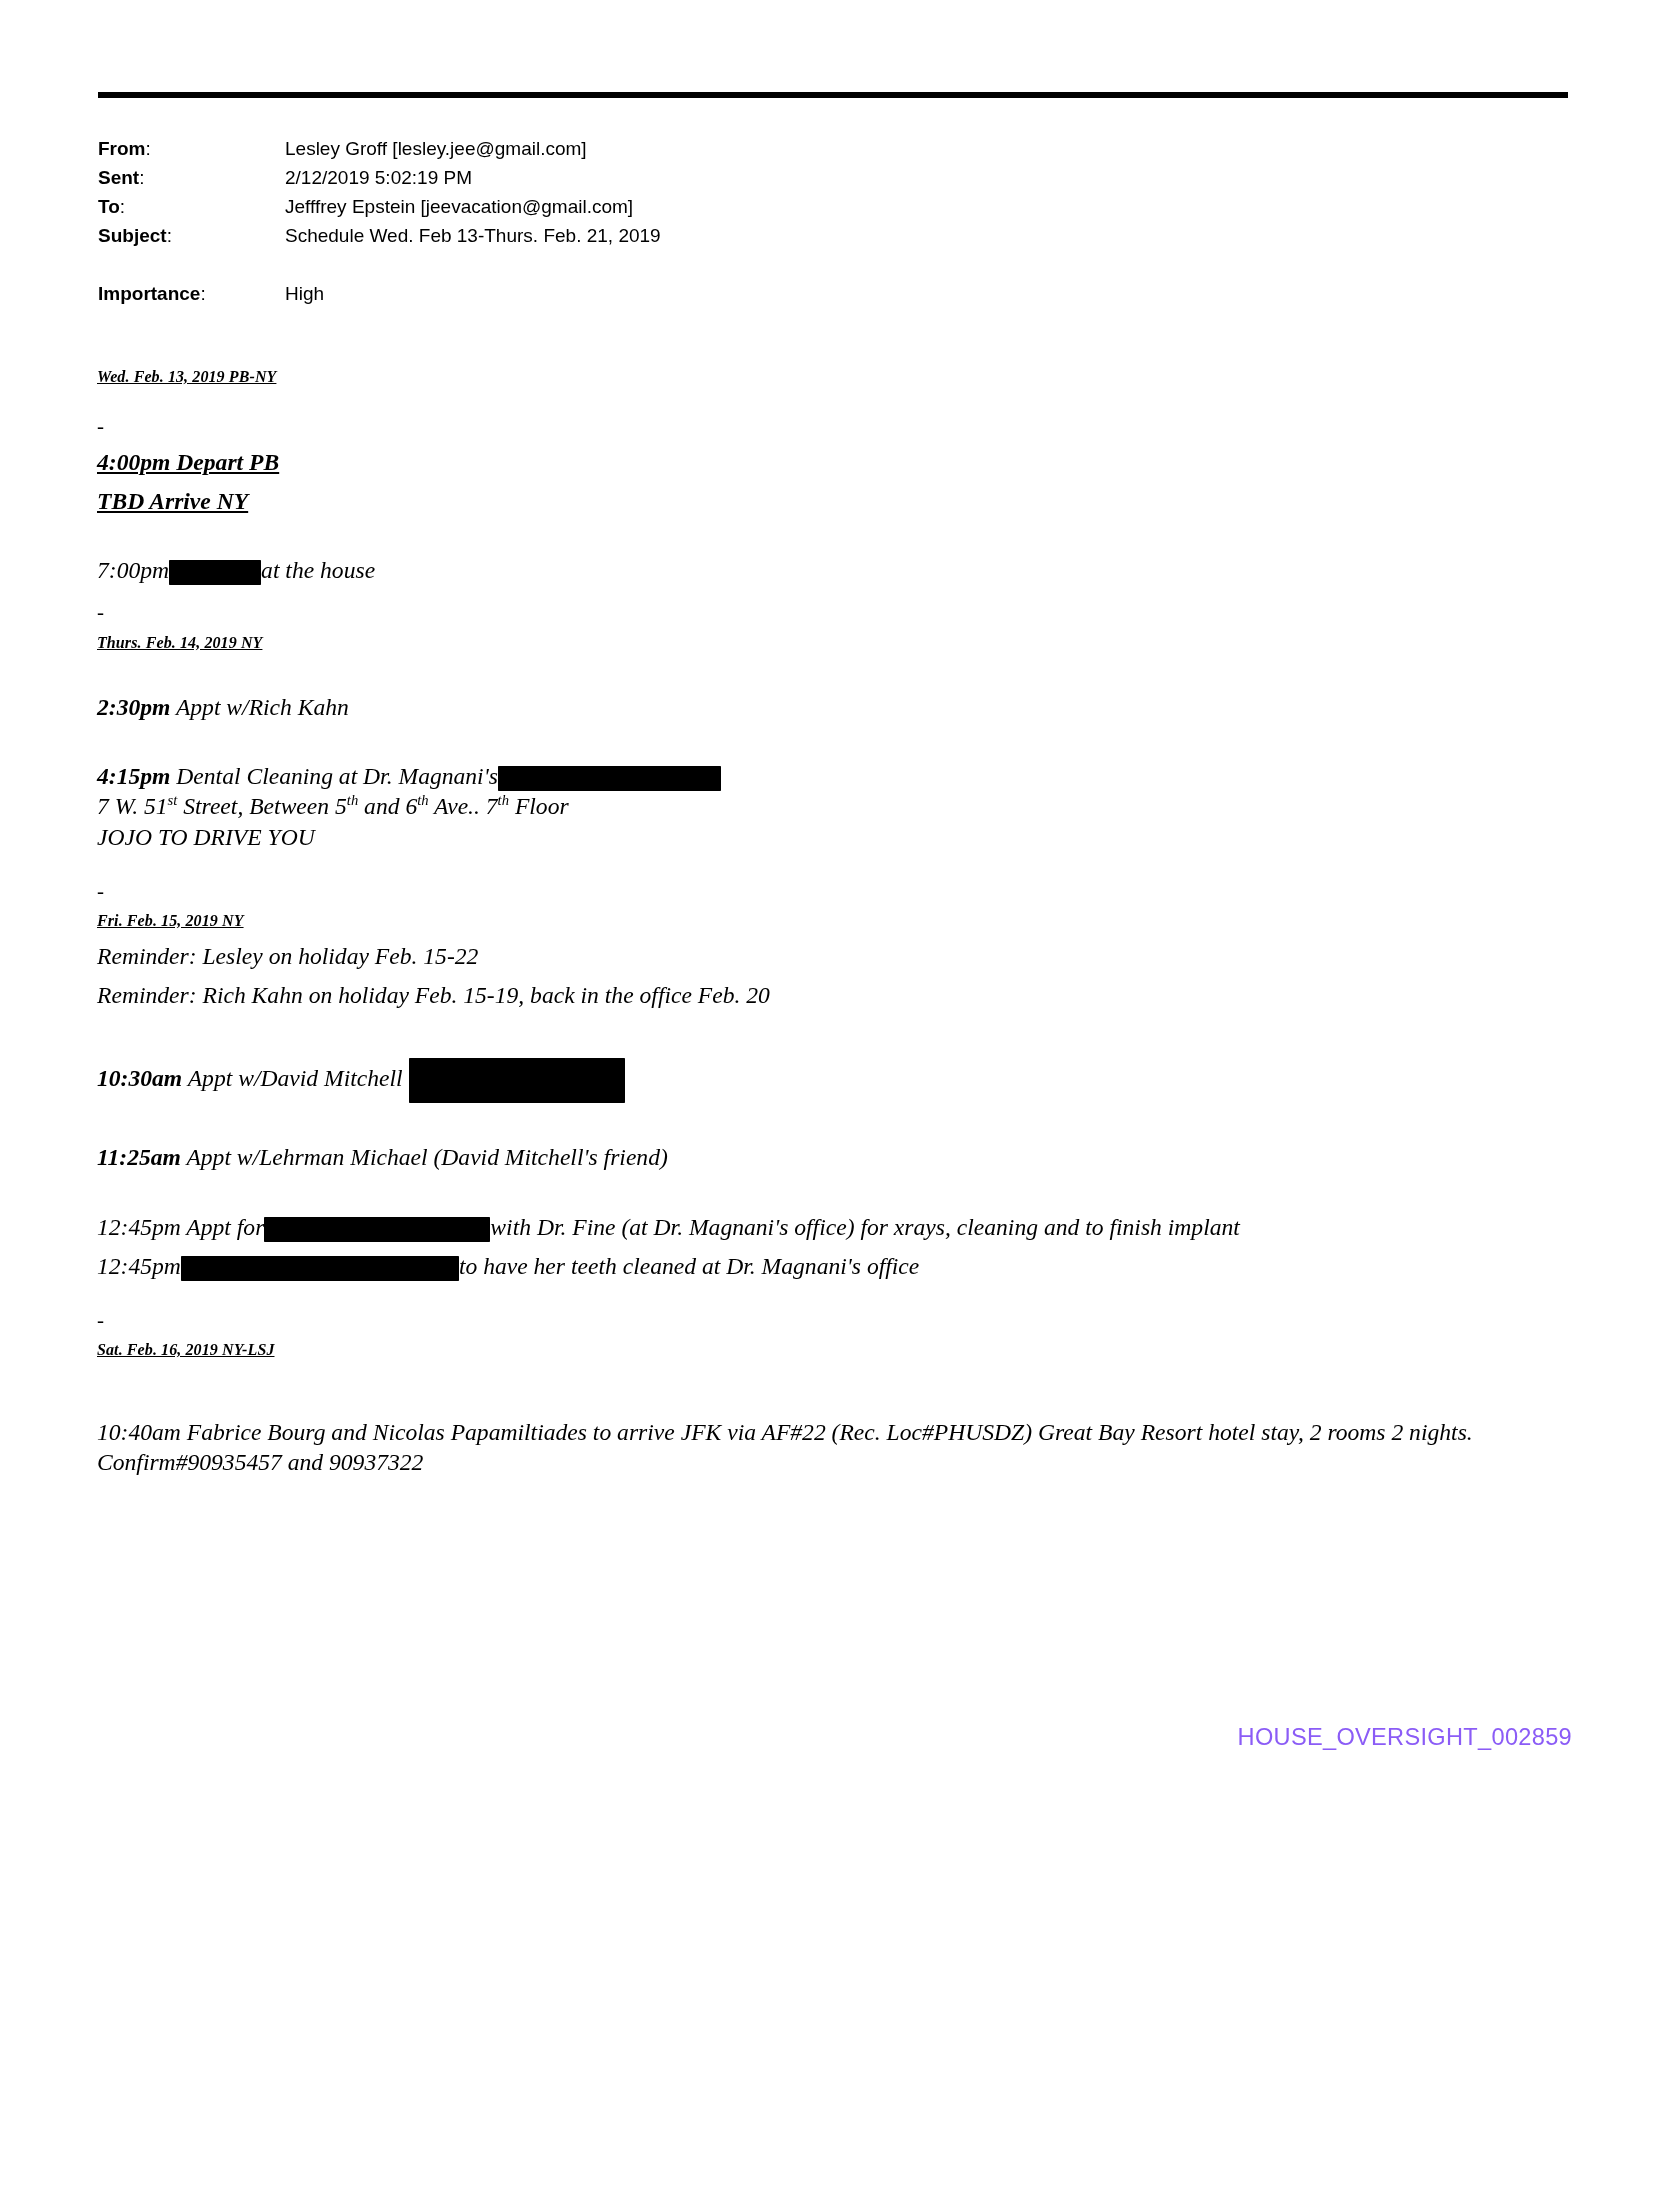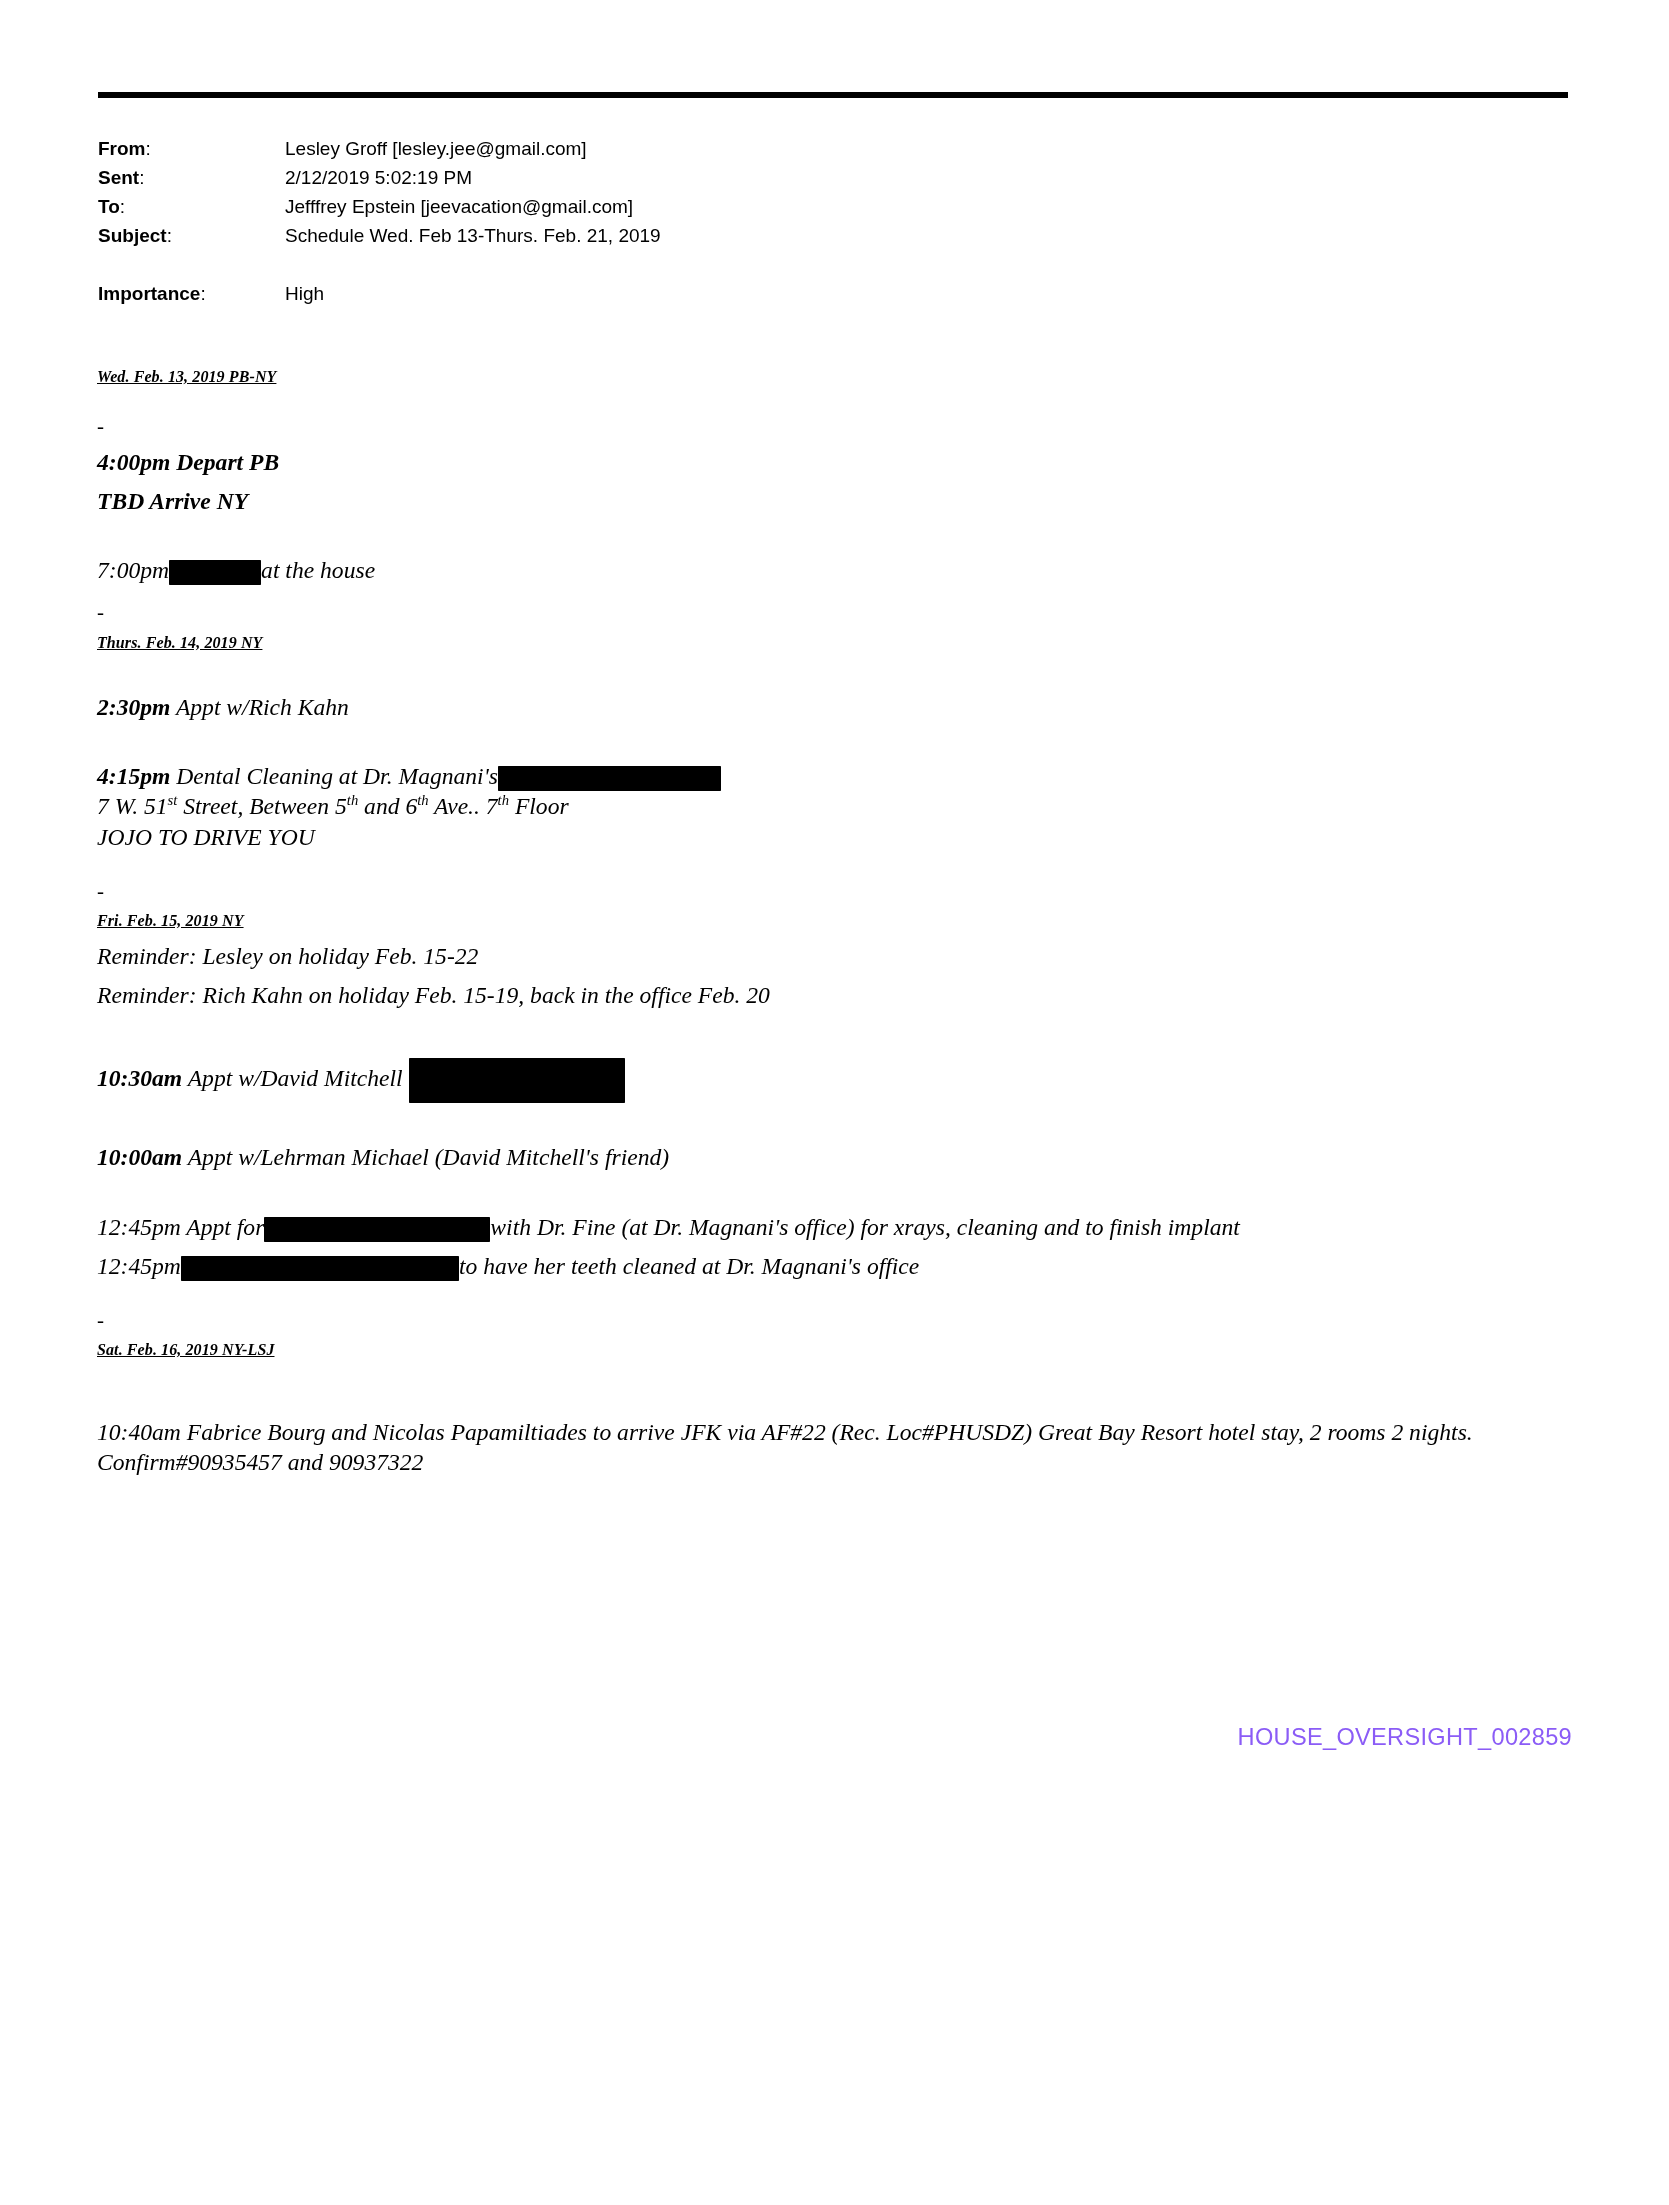--- a/index.html
+++ b/index.html
@@ -67,21 +67,21 @@
     text-decoration: underline;
     font-size: 16px;
     letter-spacing: 0.1px;
   }
   .dash {
     font-size: 21px;
     line-height: 1;
     margin: 0;
   }
   .ital { font-style: italic; }
-  .bold-ital { font-weight: bold; font-style: italic; }
+  .bold-ital { font-weight: bold; font-style: italic; text-decoration: underline; }
   .line {
     font-style: italic;
     white-space: normal;
   }
   .line b { font-weight: bold; font-style: italic; }
   .redact {
     display: inline-block;
     background: #000;
     vertical-align: middle;
     height: 25px;
@@ -195,21 +195,21 @@
 
     <div class="sp-l"></div>
 
     <div class="line">
       <b>10:30am</b> <span>Appt w/David Mitchell</span> <span class="redact" style="width:216px;height:45px;"></span>
     </div>
 
     <div class="sp-l"></div>
 
     <div class="line">
-      <b>10:00am</b> <span>Appt w/Lehrman Michael (David Mitchell's friend)</span>
+      <b>11:25am</b> <span>Appt w/Lehrman Michael (David Mitchell's friend)</span>
     </div>
 
     <div class="sp-l"></div>
 
     <div class="line">
       <span>12:45pm Appt for</span><span class="redact" style="width:226px;"></span><span>with Dr. Fine (at Dr. Magnani's office) for xrays, cleaning and to finish implant</span>
     </div>
 
     <div class="sp-xs"></div>
 

